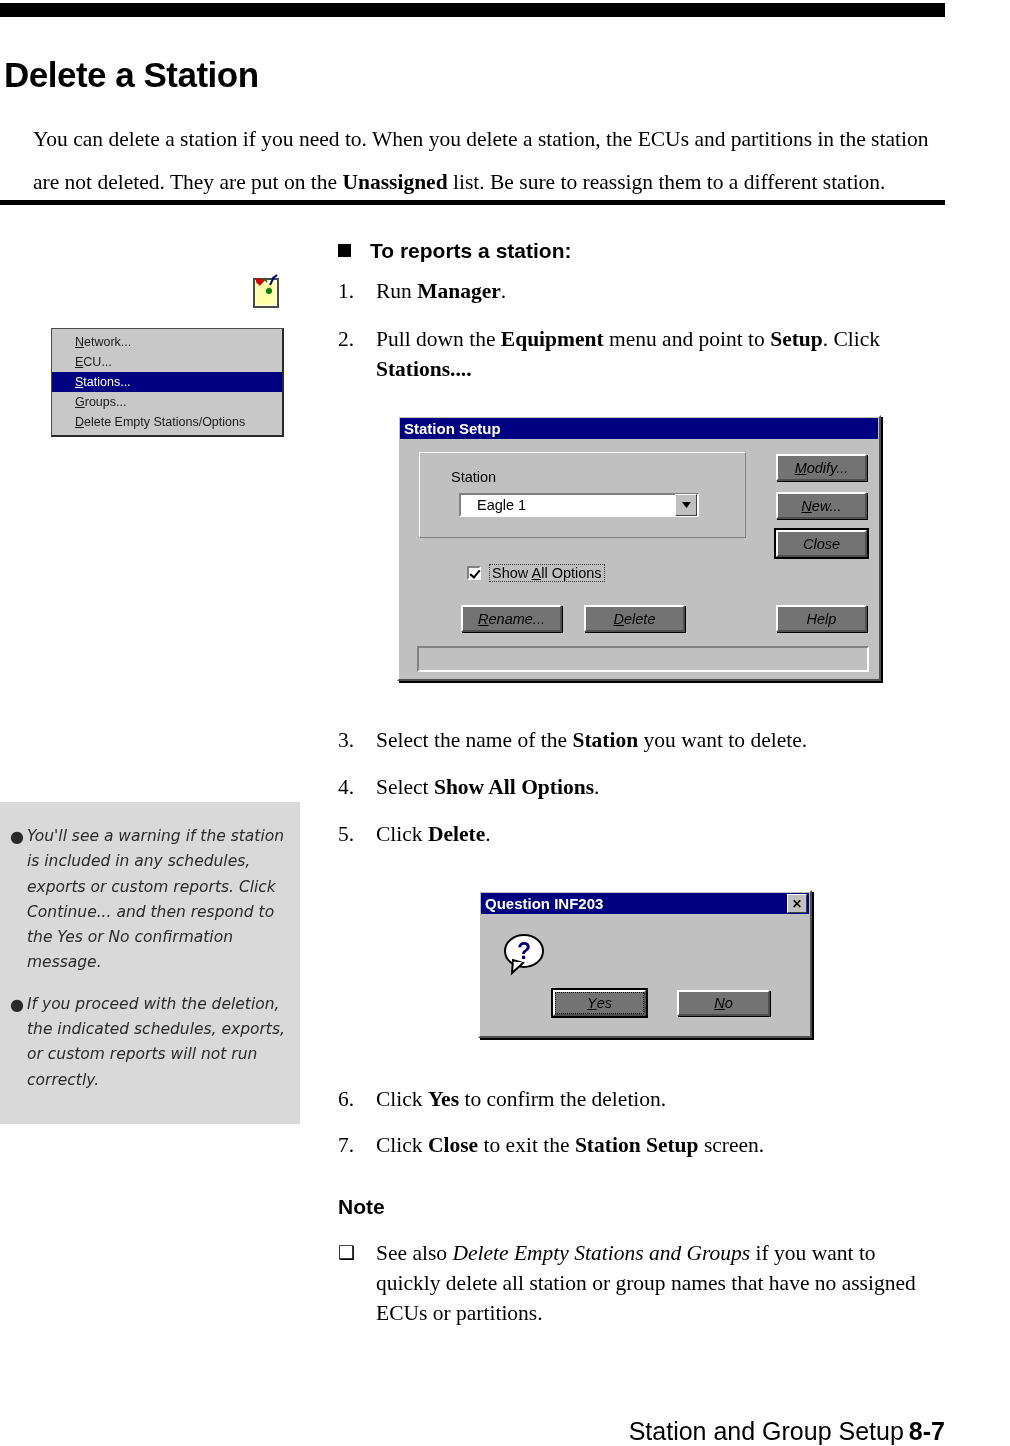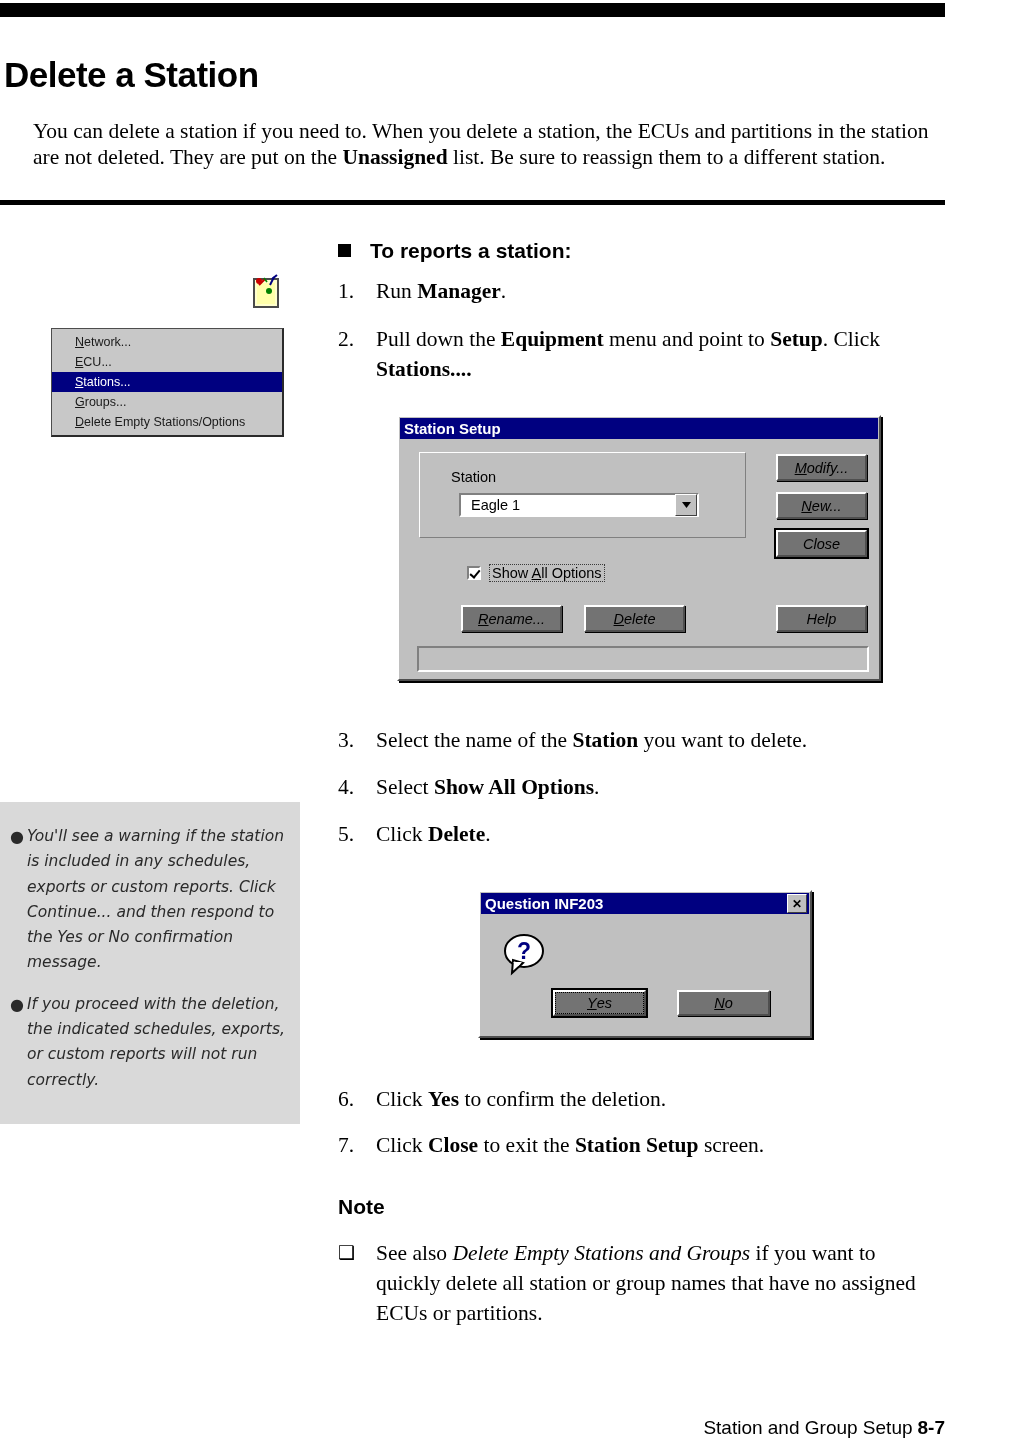--- a/index.html
+++ b/index.html
@@ -25,21 +25,21 @@
     font-family: "Liberation Sans", sans-serif;
     font-weight: bold;
     font-size: 35px;
     letter-spacing: -0.5px;
     color: #000;
   }
   #intro {
     position: absolute; left: 33px; top: 96px;
     width: 900px;
     font-size: 21.5px;
-    line-height: 26px;
+    line-height: 43px;
   }
   #rule {
     position: absolute; left: 0; top: 200px;
     width: 945px; height: 5px;
     background: #000;
   }
 
   
   #note-icon {
     position: absolute; left: 252px; top: 271px;
@@ -208,21 +208,21 @@
     background: #ffffff;
     border-top: 2px solid #808080;
     border-left: 2px solid #808080;
     border-right: 2px solid #ffffff;
     border-bottom: 2px solid #ffffff;
     box-sizing: border-box;
     display: flex; align-items: center;
   }
   #ss-combo-value {
     flex: 1 1 auto;
-    padding-left: 10px;
+    padding-left: 16px;
     font-size: 14.5px;
   }
   #ss-combo-arrow {
     flex: 0 0 20px;
     width: 20px; height: 20px;
     margin-right: 0px;
     background: #c0c0c0;
     border-top: 1px solid #ffffff;
     border-left: 1px solid #ffffff;
     border-right: 1px solid #404040;
@@ -332,21 +332,21 @@
     font-size: 19px;
   }
   #note-item .txt { flex: 1 1 auto; }
 
   
   #footer {
     position: absolute; left: 0; top: 1417px;
     width: 945px;
     text-align: right;
     font-family: "Liberation Sans", sans-serif;
-    font-size: 19px;
+    font-size: 25px;
   }
   #footer .pg { font-weight: bold; margin-left: 5px; }
 
   i { font-style: italic; }
   b { font-weight: bold; }
 </style>
 </head>
 <body>
 
 <div id="top-bar"></div>

